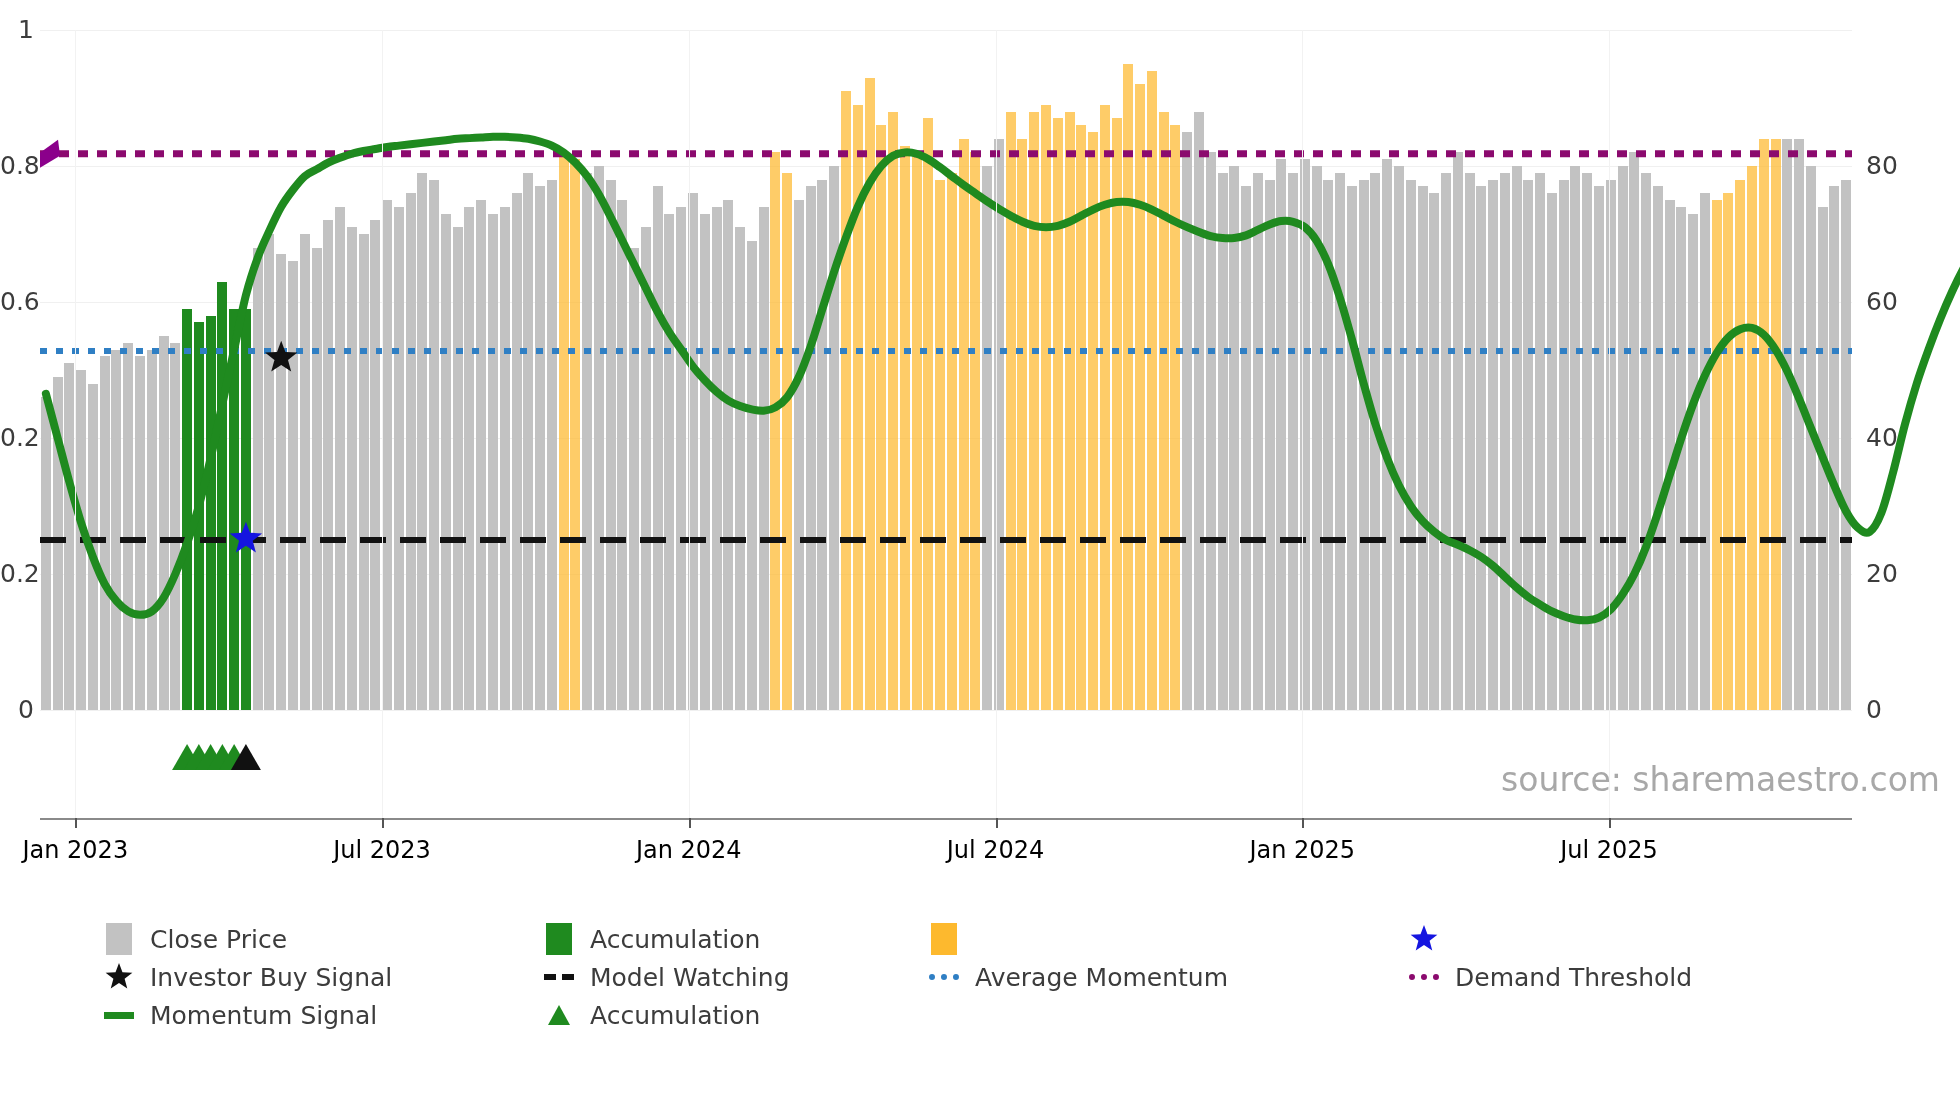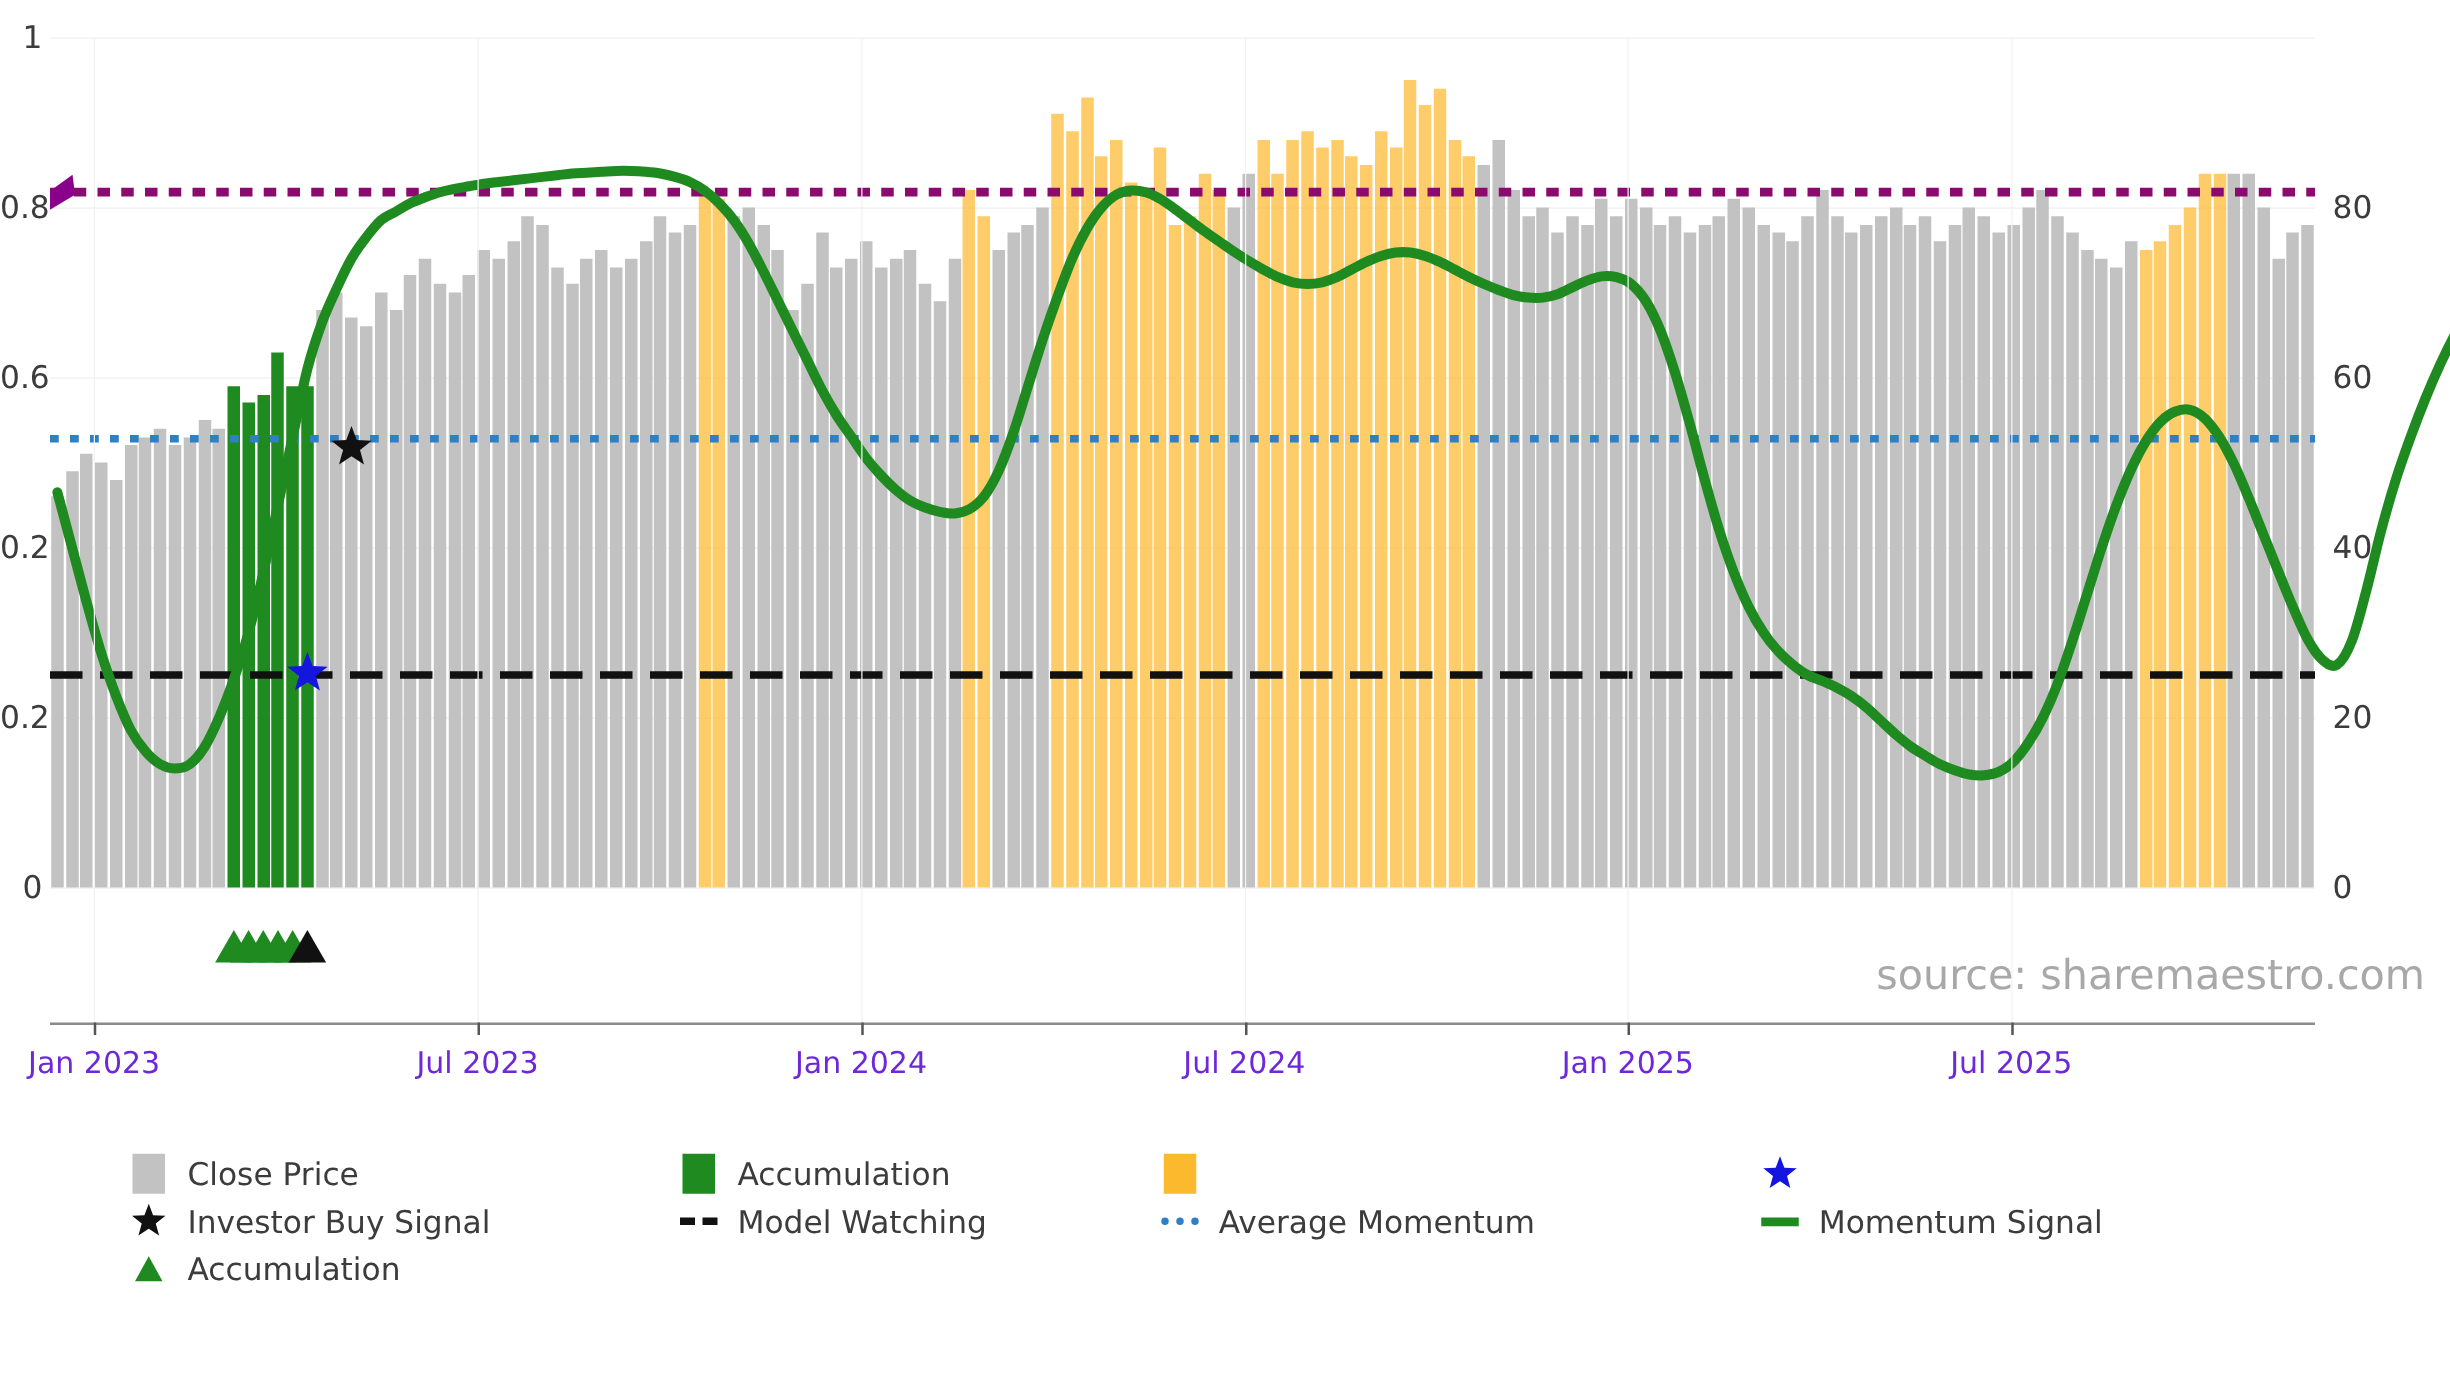--- a/index.html
+++ b/index.html
@@ -94,21 +94,21 @@
     position: absolute;
     top: 818px;
     width: 2px;
     height: 10px;
     background: #555;
   }
   .xtick-label {
     position: absolute;
     top: 836px;
     font-size: 24px;
-    color: #6d28d9;
+    color: #000000;
     transform: translateX(-50%);
     white-space: nowrap;
   }
   .xgrid-tall {
     position: absolute;
     top: 30px;
     width: 1px;
     height: 788px;
     background: #f2f2f2;
   }
@@ -449,20 +449,26 @@
         <span class="legend-label">Model Watching</span>
       </div>
       <div class="legend-item">
         <span class="swatch">
           <span class="sw-dotted-blue" style="border-top-color: rgb(47, 127, 196);"></span>
         </span>
         <span class="legend-label">Average Momentum</span>
       </div>
       <div class="legend-item">
         <span class="swatch">
+          <span class="sw-dotted-purple" style="border-top-color: rgb(139, 10, 110);"></span>
+        </span>
+        <span class="legend-label">Demand Threshold</span>
+      </div>
+      <div class="legend-item">
+        <span class="swatch">
           <span class="sw-line-green" style="background: rgb(31, 138, 31);"></span>
         </span>
         <span class="legend-label">Momentum Signal</span>
       </div>
       <div class="legend-item">
         <span class="swatch">
           <svg width="30" height="30" viewBox="0 0 30 30">
             <polygon points="4,25 15,5 26,25" fill="#1f8a1f"></polygon>
           </svg>
         </span>

